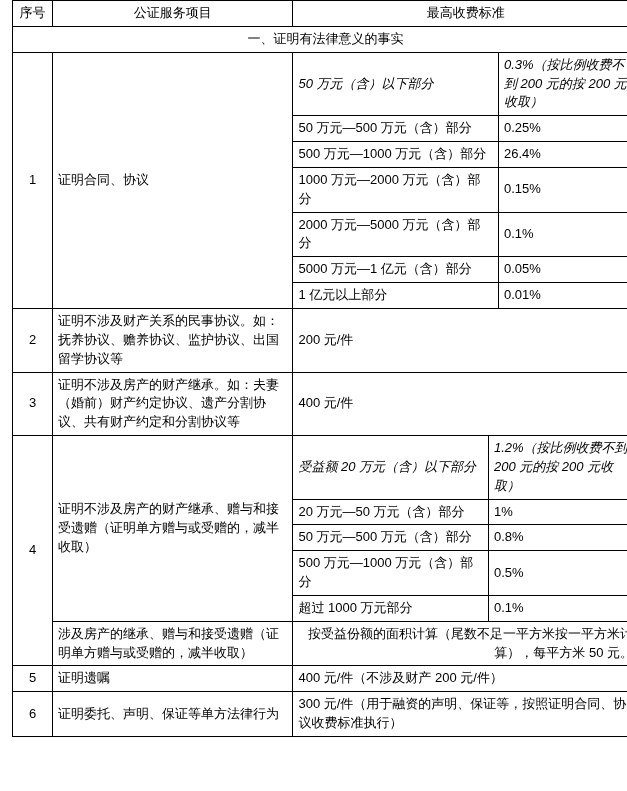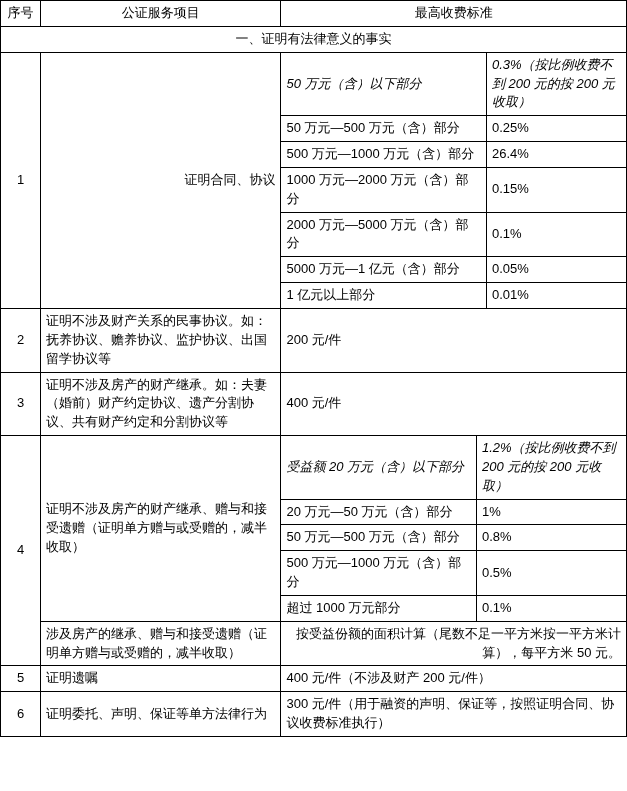--- a/index.html
+++ b/index.html
@@ -12,20 +12,21 @@
     height: 791px;
     font-family: "Liberation Sans", "DejaVu Sans", sans-serif;
     color: #000;
     font-size: 13px;
   }
   .sheet {
     width: 538px;
     height: 791px;
     position: relative;
     box-sizing: border-box;
+    margin-left: 12px;
   }
   table.fee {
     border-collapse: collapse;
     table-layout: fixed;
     width: 627px;
     border: 1px solid #000;
   }
   table.fee td, table.fee th {
     border: 1px solid #000;
     padding: 3px 5px;
@@ -43,21 +44,21 @@
     font-weight: bold;
     padding-top: 4px;
     padding-bottom: 4px;
   }
   .section-row td {
     font-weight: bold;
     text-align: center;
     padding: 4px 6px;
   }
   .num-cell { text-align: center; }
-  .item-center { text-align: right; }
+  .item-center { text-align: left; }
   .bold { font-weight: bold; }
   .nested {
     border-collapse: collapse;
     table-layout: fixed;
     width: 100%;
   }
   .nested td {
     border: 1px solid #000;
     padding: 4px 5px;
     font-size: 13px;

